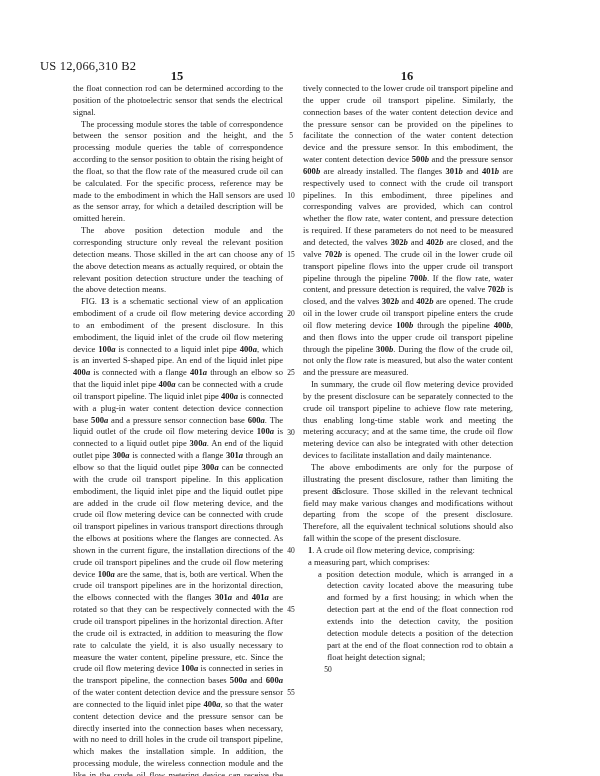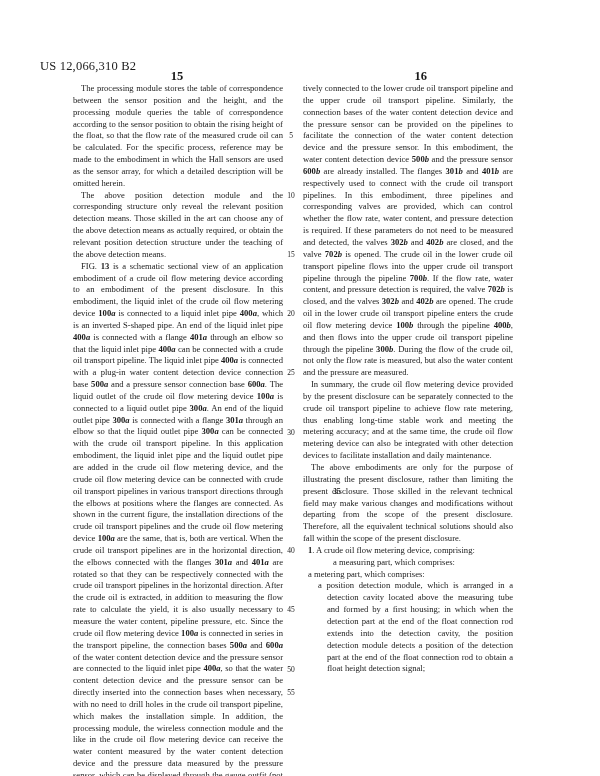--- a/index.html
+++ b/index.html
@@ -2,21 +2,21 @@
 <html><head>
 <meta charset="utf-8">
 <style>
   html, body { margin: 0; padding: 0; background: #ffffff; }
   body { width: 600px; height: 776px; position: relative; overflow: hidden;
          font-family: "Liberation Serif", "DejaVu Serif", serif; color: #1a1a1a; }
   .patno { position: absolute; top: 59px; left: 0; width: 600px; text-align: left;
            font-size: 12.5px; letter-spacing: 0.2px; padding-left: 40px; }
   .pgnum { position: absolute; top: 69px; font-weight: bold; font-size: 12.5px; text-align: center; width: 40px; }
   .pg-left { left: 157px; }
-  .pg-right { left: 387px; text-align: right; }
+  .pg-right { left: 387px; }
   .col { position: absolute; top: 83px; width: 210px; font-size: 8.6px; line-height: 11.85px;
          text-align: justify; hyphens: manual; }
   .col-left { left: 73px; }
   .col-right { left: 303px; }
   .col p { margin: 0; text-indent: 8px; }
   .col p.noind { text-indent: 0; }
   .col b { font-weight: bold; }
   .col i { font-style: italic; }
   .gutter { position: absolute; top: 83px; left: 283px; width: 16px; font-size: 7.5px; }
   .lnum { position: absolute; left: 0; width: 16px; text-align: center; line-height: 11.85px; }
@@ -26,38 +26,38 @@
   .lvl2 { padding-left: 24px; text-indent: -9px; }
 </style>
 </head>
 <body>
 
 <div class="patno">US 12,066,310 B2</div>
 <div class="pgnum pg-left">15</div>
 <div class="pgnum pg-right">16</div>
 
 <div class="col col-left" id="leftcol">
+    <p class="noind">the float connection rod can be determined according to the position of the photoelectric sensor that sends the electrical signal.</p>
     <p>The processing module stores the table of correspondence between the sensor position and the height, and the processing module queries the table of correspondence according to the sensor position to obtain the rising height of the float, so that the flow rate of the measured crude oil can be calculated. For the specific process, reference may be made to the embodiment in which the Hall sensors are used as the sensor array, for which a detailed description will be omitted herein.</p>
     <p>The above position detection module and the corresponding structure only reveal the relevant position detection means. Those skilled in the art can choose any of the above detection means as actually required, or obtain the relevant position detection structure under the teaching of the above detection means.</p>
     <p>FIG. <b>13</b> is a schematic sectional view of an application embodiment of a crude oil flow metering device according to an embodiment of the present disclosure. In this embodiment, the liquid inlet of the crude oil flow metering device <b>100<i>a</i></b> is connected to a liquid inlet pipe <b>400<i>a</i></b>, which is an inverted S-shaped pipe. An end of the liquid inlet pipe <b>400<i>a</i></b> is connected with a flange <b>401<i>a</i></b> through an elbow so that the liquid inlet pipe <b>400<i>a</i></b> can be connected with a crude oil transport pipeline. The liquid inlet pipe <b>400<i>a</i></b> is connected with a plug-in water content detection device connection base <b>500<i>a</i></b> and a pressure sensor connection base <b>600<i>a</i></b>. The liquid outlet of the crude oil flow metering device <b>100<i>a</i></b> is connected to a liquid outlet pipe <b>300<i>a</i></b>. An end of the liquid outlet pipe <b>300<i>a</i></b> is connected with a flange <b>301<i>a</i></b> through an elbow so that the liquid outlet pipe <b>300<i>a</i></b> can be connected with the crude oil transport pipeline. In this application embodiment, the liquid inlet pipe and the liquid outlet pipe are added in the crude oil flow metering device, and the crude oil flow metering device can be connected with crude oil transport pipelines in various transport directions through the elbows at positions where the flanges are connected. As shown in the current figure, the installation directions of the crude oil transport pipelines and the crude oil flow metering device <b>100<i>a</i></b> are the same, that is, both are vertical. When the crude oil transport pipelines are in the horizontal direction, the elbows connected with the flanges <b>301<i>a</i></b> and <b>401<i>a</i></b> are rotated so that they can be respectively connected with the crude oil transport pipelines in the horizontal direction. After the crude oil is extracted, in addition to measuring the flow rate to calculate the yield, it is also usually necessary to measure the water content, pipeline pressure, etc. Since the crude oil flow metering device <b>100<i>a</i></b> is connected in series in the transport pipeline, the connection bases <b>500<i>a</i></b> and <b>600<i>a</i></b> of the water content detection device and the pressure sensor are connected to the liquid inlet pipe <b>400<i>a</i></b>, so that the water content detection device and the pressure sensor can be directly inserted into the connection bases when necessary, with no need to drill holes in the crude oil transport pipeline, which makes the installation simple. In addition, the processing module, the wireless connection module and the like in the crude oil flow metering device can receive the water content measured by the water content detection device and the pressure data measured by the pressure sensor, which can be displayed through the gauge outfit (not shown in the figure) or sent to a remote end.</p>
   </div>
 <div class="gutter" id="gutter">
     <div class="lnum" style="top: 47.4px;">5</div>
     <div class="lnum" style="top: 106.65px;">10</div>
     <div class="lnum" style="top: 165.9px;">15</div>
     <div class="lnum" style="top: 225.15px;">20</div>
     <div class="lnum" style="top: 284.4px;">25</div>
     <div class="lnum" style="top: 343.65px;">30</div>
     <div class="lnum" style="top: 402.9px; margin-left: 46px;">35</div>
     <div class="lnum" style="top: 462.15px;">40</div>
     <div class="lnum" style="top: 521.4px;">45</div>
-    <div class="lnum" style="top: 580.65px;">50</div>
+    <div class="lnum" style="top: 580.65px; margin-left: 37px;">50</div>
     <div class="lnum" style="top: 604px;">55</div>
   </div>
 <div class="col col-right" id="rightcol">
     <p class="noind">tively connected to the lower crude oil transport pipeline and the upper crude oil transport pipeline. Similarly, the connection bases of the water content detection device and the pressure sensor can be provided on the pipelines to facilitate the connection of the water content detection device and the pressure sensor. In this embodiment, the water content detection device <b>500<i>b</i></b> and the pressure sensor <b>600<i>b</i></b> are already installed. The flanges <b>301<i>b</i></b> and <b>401<i>b</i></b> are respectively used to connect with the crude oil transport pipelines. In this embodiment, three pipelines and corresponding valves are provided, which can control whether the flow rate, water content, and pressure detection is required. If these parameters do not need to be measured and detected, the valves <b>302<i>b</i></b> and <b>402<i>b</i></b> are closed, and the valve <b>702<i>b</i></b> is opened. The crude oil in the lower crude oil transport pipeline flows into the upper crude oil transport pipeline through the pipeline <b>700<i>b</i></b>. If the flow rate, water content, and pressure detection is required, the valve <b>702<i>b</i></b> is closed, and the valves <b>302<i>b</i></b> and <b>402<i>b</i></b> are opened. The crude oil in the lower crude oil transport pipeline enters the crude oil flow metering device <b>100<i>b</i></b> through the pipeline <b>400<i>b</i></b>, and then flows into the upper crude oil transport pipeline through the pipeline <b>300<i>b</i></b>. During the flow of the crude oil, not only the flow rate is measured, but also the water content and the pressure are measured.</p>
     <p>In summary, the crude oil flow metering device provided by the present disclosure can be separately connected to the crude oil transport pipeline to achieve flow rate metering, thus enabling long-time stable work and meeting the metering accuracy; and at the same time, the crude oil flow metering device can also be integrated with other detection devices to facilitate installation and daily maintenance.</p>
     <p>The above embodiments are only for the purpose of illustrating the present disclosure, rather than limiting the present disclosure. Those skilled in the relevant technical field may make various changes and modifications without departing from the scope of the present disclosure. Therefore, all the equivalent technical solutions should also fall within the scope of the present disclosure.</p>
     <p class="c-item lvl1" style="text-indent: 0px;"><b>1</b><span>. A crude oil flow metering device, comprising:</span></p>
-    <p class="c-item lvl1" style="text-indent: 0px; margin-left: 25px;"><span>a measuring part, which comprises:</span></p>
-    <p class="c-item lvl1" style="text-indent: 0px;"><span>a metering part, which comprises:</span></p>
+    <p class="c-item lvl1" style="text-indent: 0px;"><span>a measuring part, which comprises:</span></p>
     <p class="c-item lvl2" style="text-indent: -9px;"><span>a position detection module, which is arranged in a detection cavity located above the measuring tube and formed by a first housing; in which when the detection part at the end of the float connection rod extends into the detection cavity, the position detection module detects a position of the detection part at the end of the float connection rod to obtain a float height detection signal;</span></p>
   </div>
 
 </body></html>

